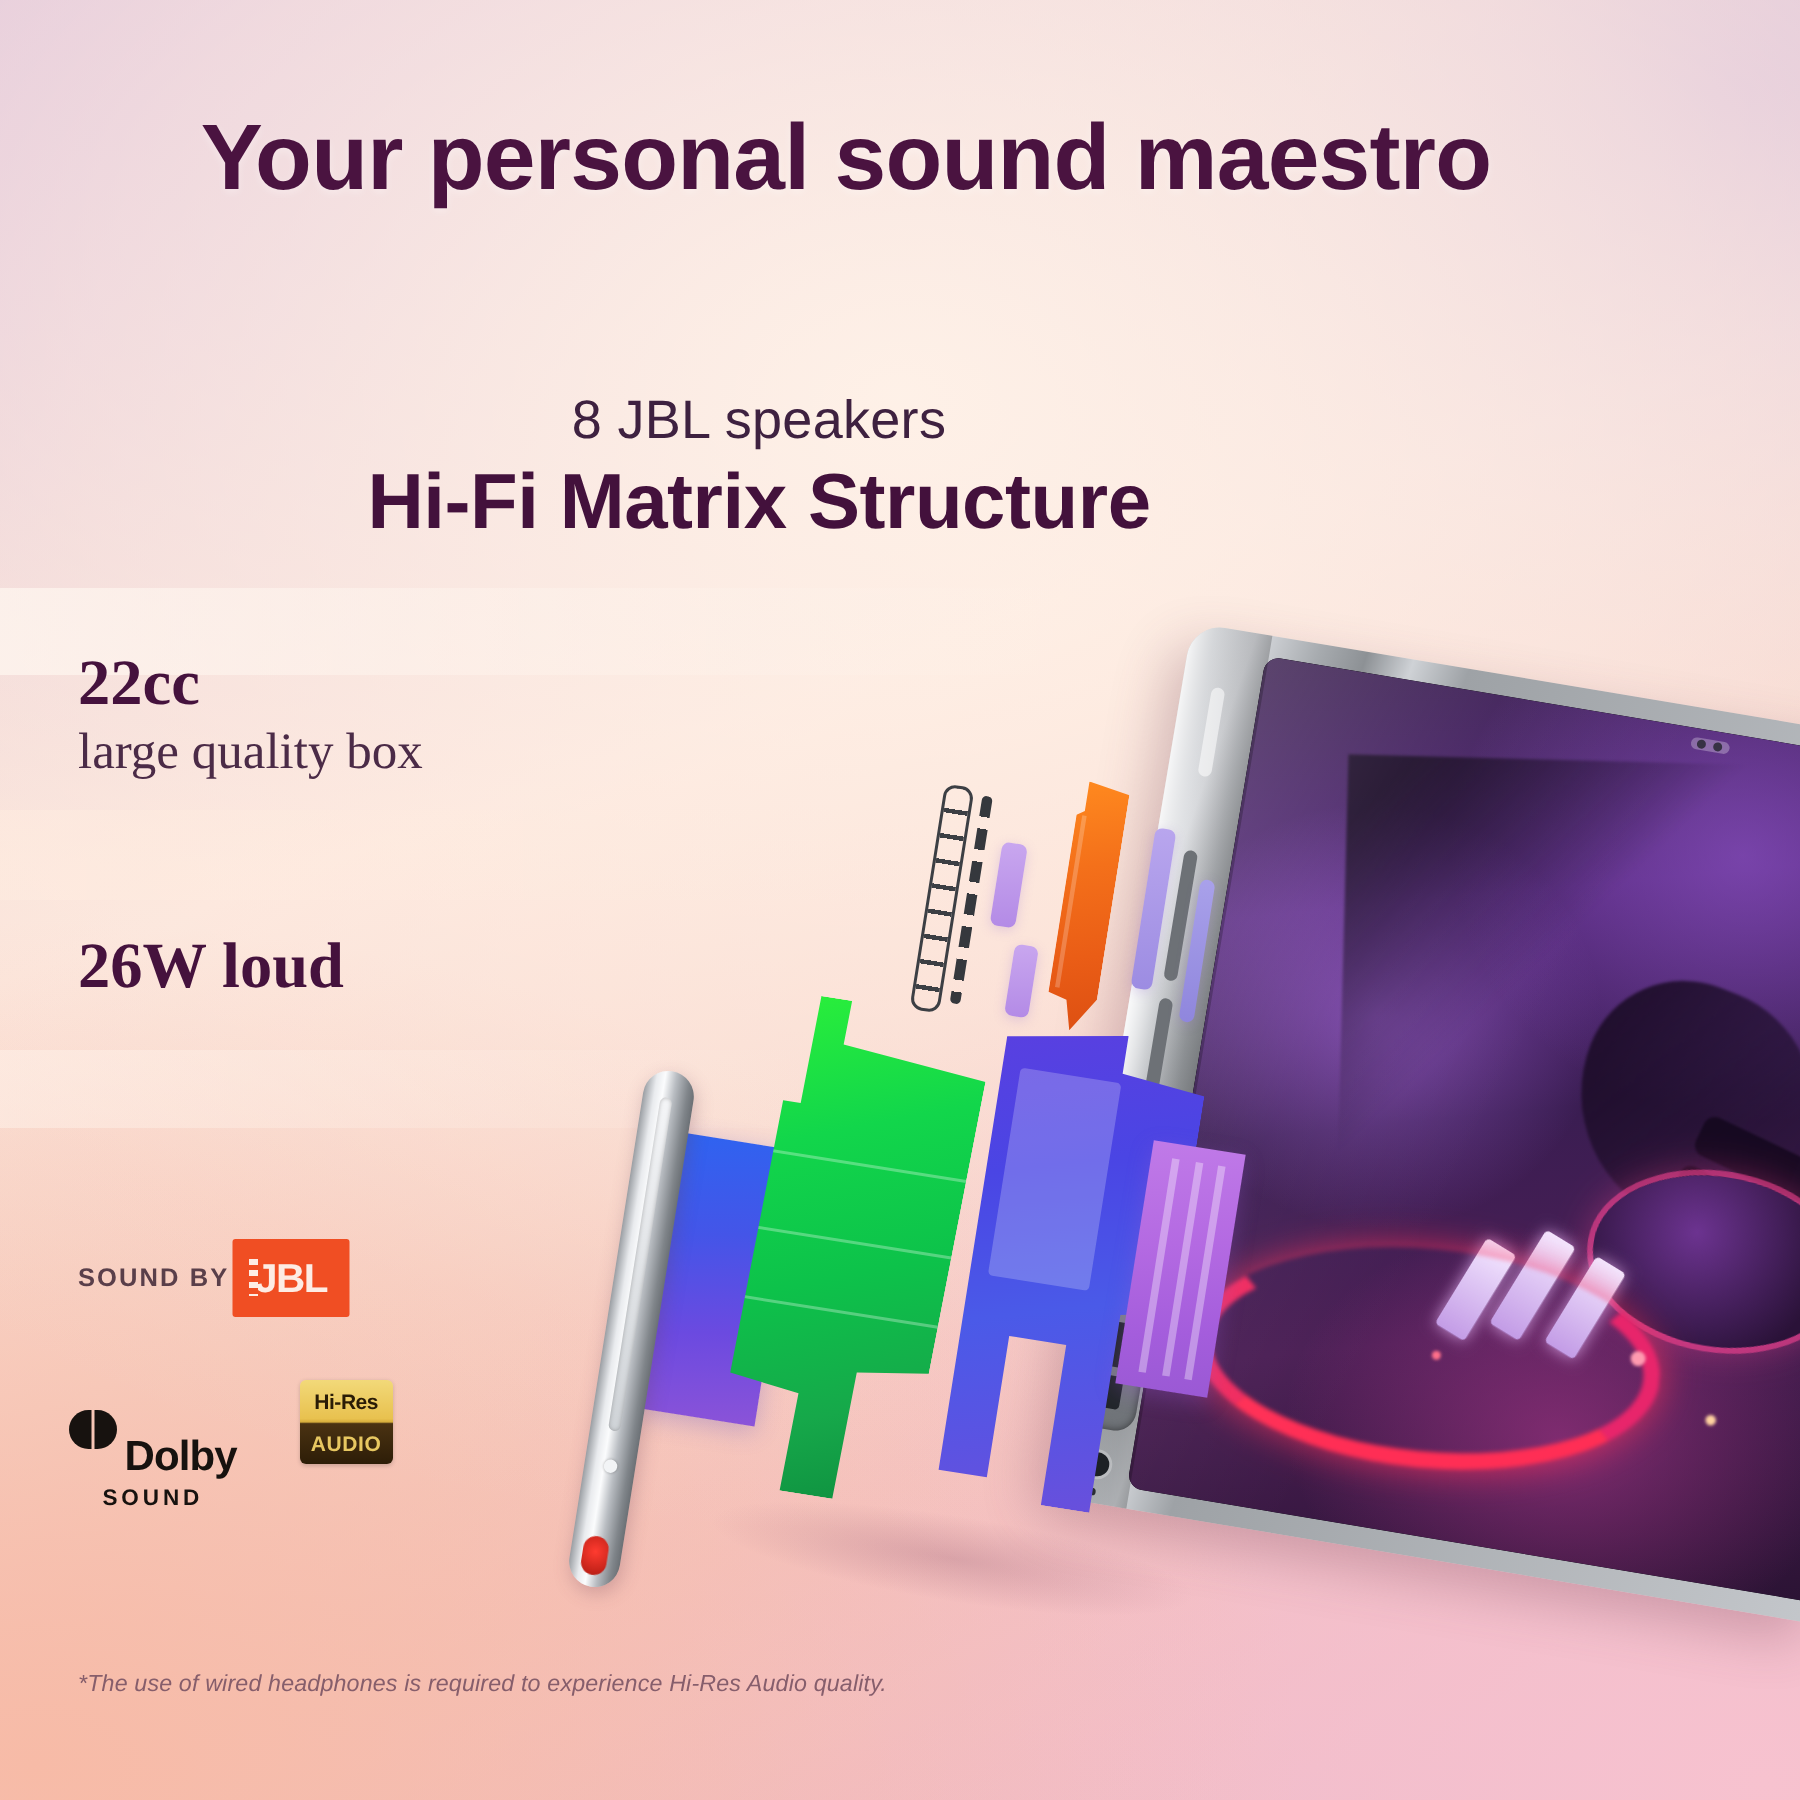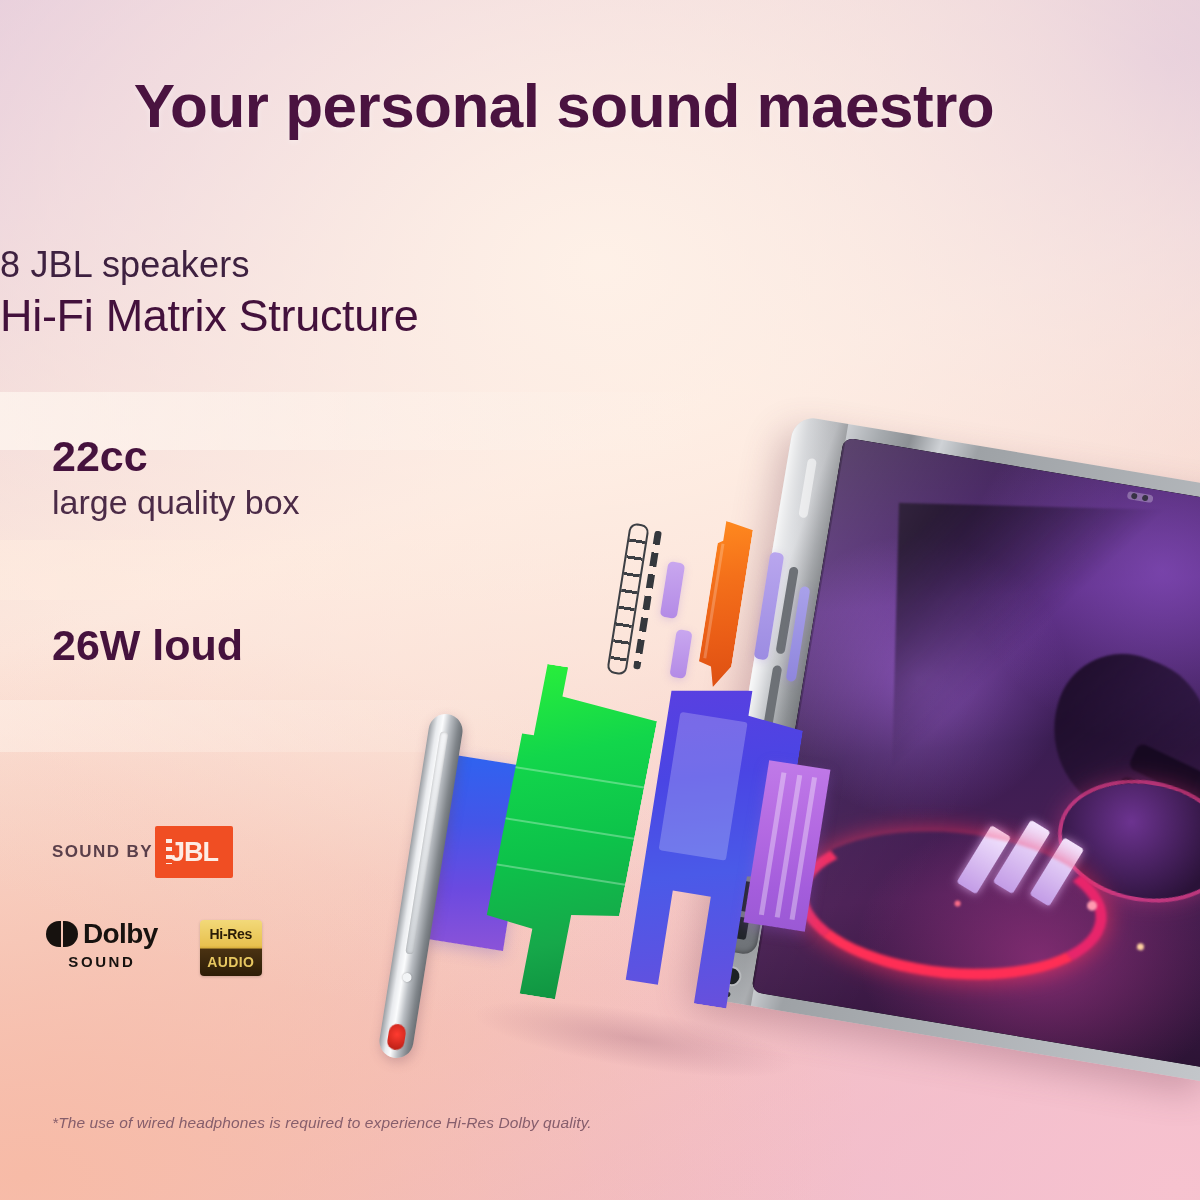--- a/index.html
+++ b/index.html
@@ -24,25 +24,25 @@
   .band.b1{top:392px;width:720px;height:58px;background:linear-gradient(90deg,rgba(255,247,240,.72),rgba(255,247,240,0));}
   .band.b2{top:540px;width:640px;height:60px;background:linear-gradient(90deg,rgba(255,236,224,.55),rgba(255,236,224,0));}
   .band.b3{top:700px;width:600px;height:52px;background:linear-gradient(90deg,rgba(255,243,235,.5),rgba(255,243,235,0));}
 
   
   .headline{
     position:absolute;top:70px;left:0;width:1128px;text-align:center;
     font-size:62px;font-weight:bold;letter-spacing:-0.5px;color:#4a1340;
     text-shadow:0 2px 6px rgba(255,255,255,.35);
   }
-  .subtitle{position:absolute;top:244px;left:0;width:1012px;text-align:left;}
+  .subtitle{position:absolute;top:259px;left:0;width:1012px;text-align:center;}
   .sub-line1{font-size:36px;color:#3e2140;letter-spacing:.2px;}
-  .sub-line2{font-size:45px;font-weight:normal;color:#43113c;letter-spacing:-0.3px;margin-top:4px;}
-
-  .spec{position:absolute;left:52px;}
+  .sub-line2{font-size:52px;font-weight:bold;color:#43113c;letter-spacing:-0.3px;margin-top:4px;}
+
+  .spec{position:absolute;left:52px;font-family:Liberation Serif, serif;}
   .spec.s1{top:432px;}
   .spec.s2{top:605px;margin-top:16px;}
   .spec-value{font-size:43px;font-weight:bold;color:#45123d;line-height:1.12;}
   .spec-label{font-size:34px;color:#4b2b47;line-height:1.2;margin-top:2px;}
 
   .footnote{
     position:absolute;left:52px;top:1114px;
     font-size:15.5px;font-style:italic;color:#7d5666;opacity:.92;letter-spacing:.1px;
   }
 
@@ -63,21 +63,21 @@
   }
 
   
   .cert-row{position:absolute;left:46px;top:920px;display:flex;align-items:flex-start;gap:42px;}
   .dolby{display:flex;flex-direction:column;align-items:center;}
   .dolby-top{display:flex;align-items:center;gap:5px;}
   .dd-mark{display:flex;gap:2px;}
   .dd-mark .dd{width:15px;height:26px;background:#17120f;}
   .dd-mark .dd.left{border-radius:13px 0 0 13px;}
   .dd-mark .dd.right{border-radius:0 13px 13px 0;}
-  .dolby-word{font-size:28px;font-weight:bold;color:#17120f;letter-spacing:-0.6px;line-height:1;}
+  .dolby-word{font-size:28px;font-weight:bold;color:#17120f;letter-spacing:-0.6px;line-height:1;margin-top:37px;}
   .dolby-sub{font-size:15px;font-weight:bold;letter-spacing:2.6px;color:#17120f;margin-top:5px;}
   .hires{
     width:62px;height:56px;border-radius:4px;overflow:hidden;
     display:flex;flex-direction:column;
     background:linear-gradient(180deg,#f2d979 0%,#e8c14f 46%,#d8ae3c 50%,#4a3212 52%,#2d1d07 100%);
     box-shadow:0 1px 3px rgba(0,0,0,.18);
   }
   .hires .hr-top{flex:0 0 27px;display:flex;align-items:center;justify-content:center;
     font-size:14px;font-weight:bold;color:#2a1c06;letter-spacing:-.3px;}
   .hires .hr-bot{flex:1;display:flex;align-items:center;justify-content:center;
@@ -355,15 +355,15 @@
       </div>
       <div class="dolby-sub">SOUND</div>
     </div>
 
     <div class="hires">
       <div class="hr-top">Hi-Res</div>
       <div class="hr-bot">AUDIO</div>
     </div>
   </div>
 
-  <div class="footnote">*The use of wired headphones is required to experience Hi-Res Dolby quality.</div>
+  <div class="footnote">*The use of wired headphones is required to experience Hi-Res Audio quality.</div>
 
 </div>
 
 </body></html>

